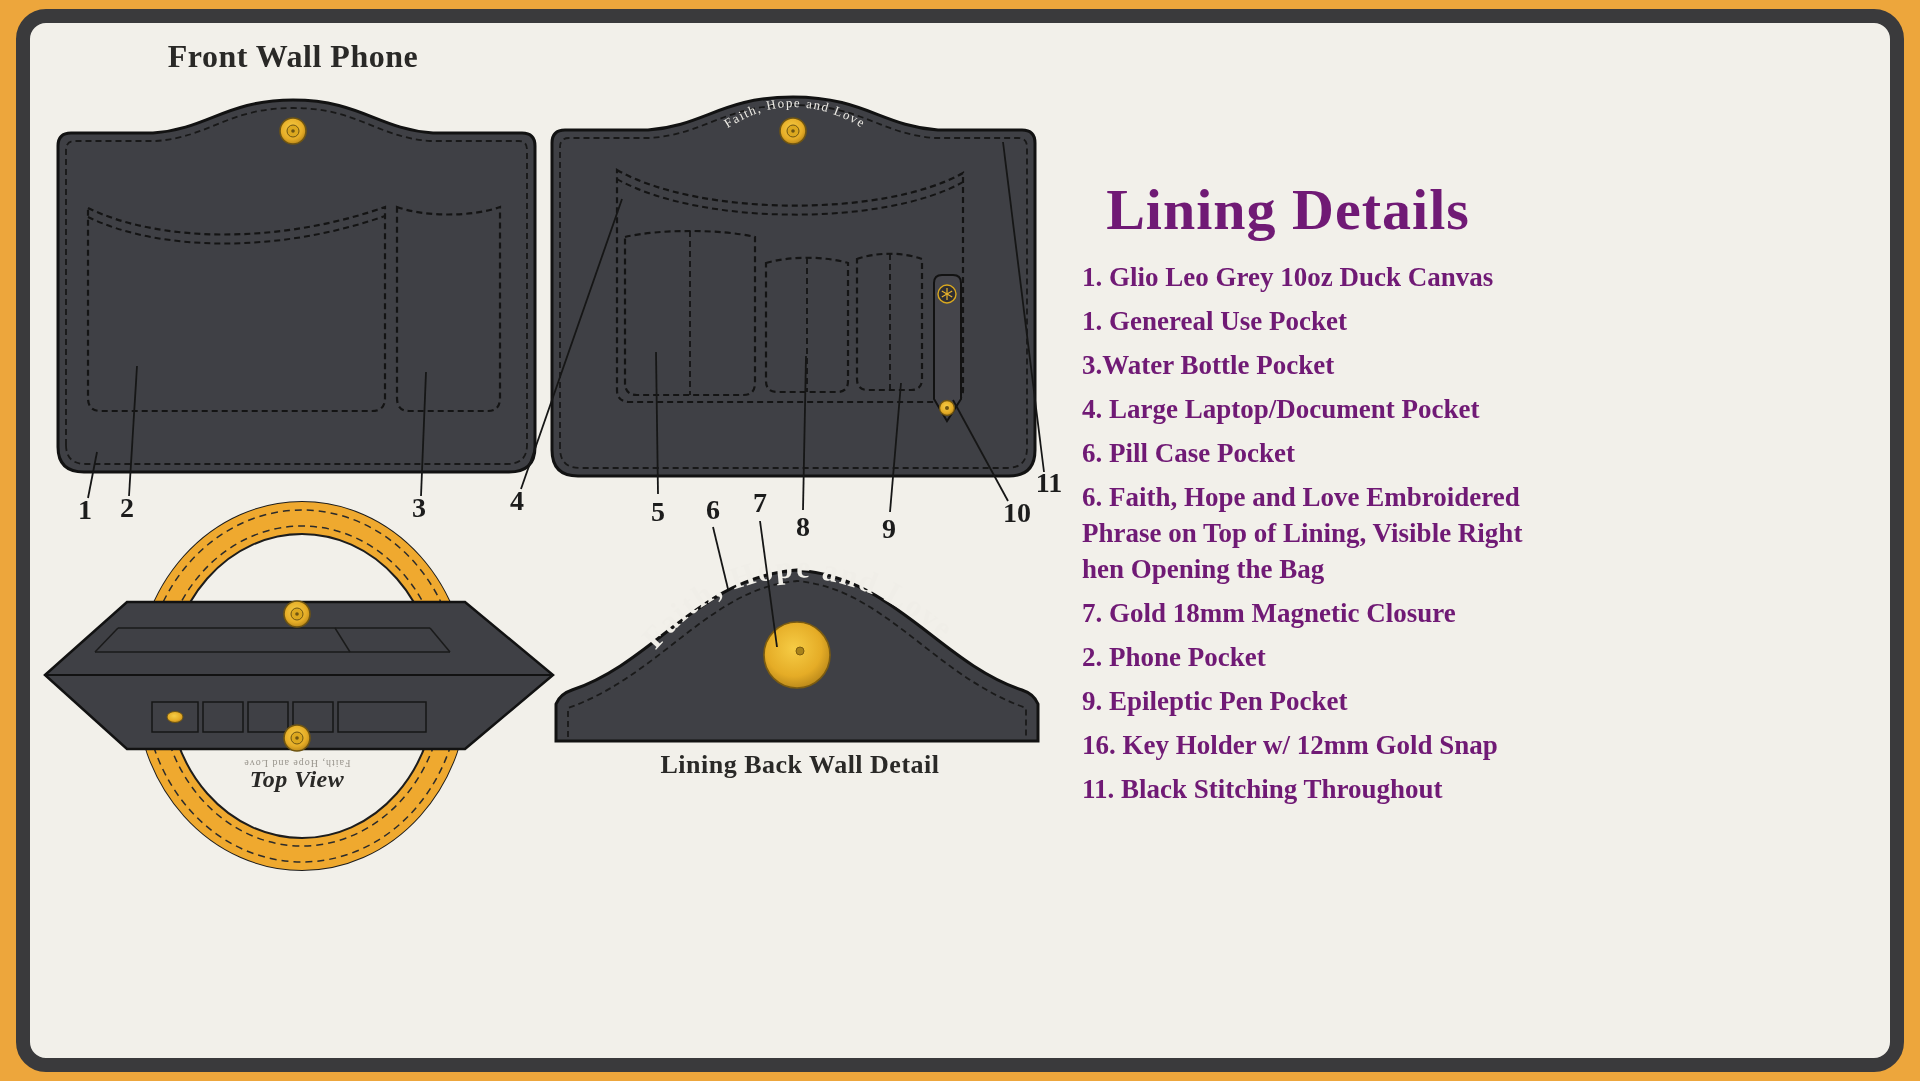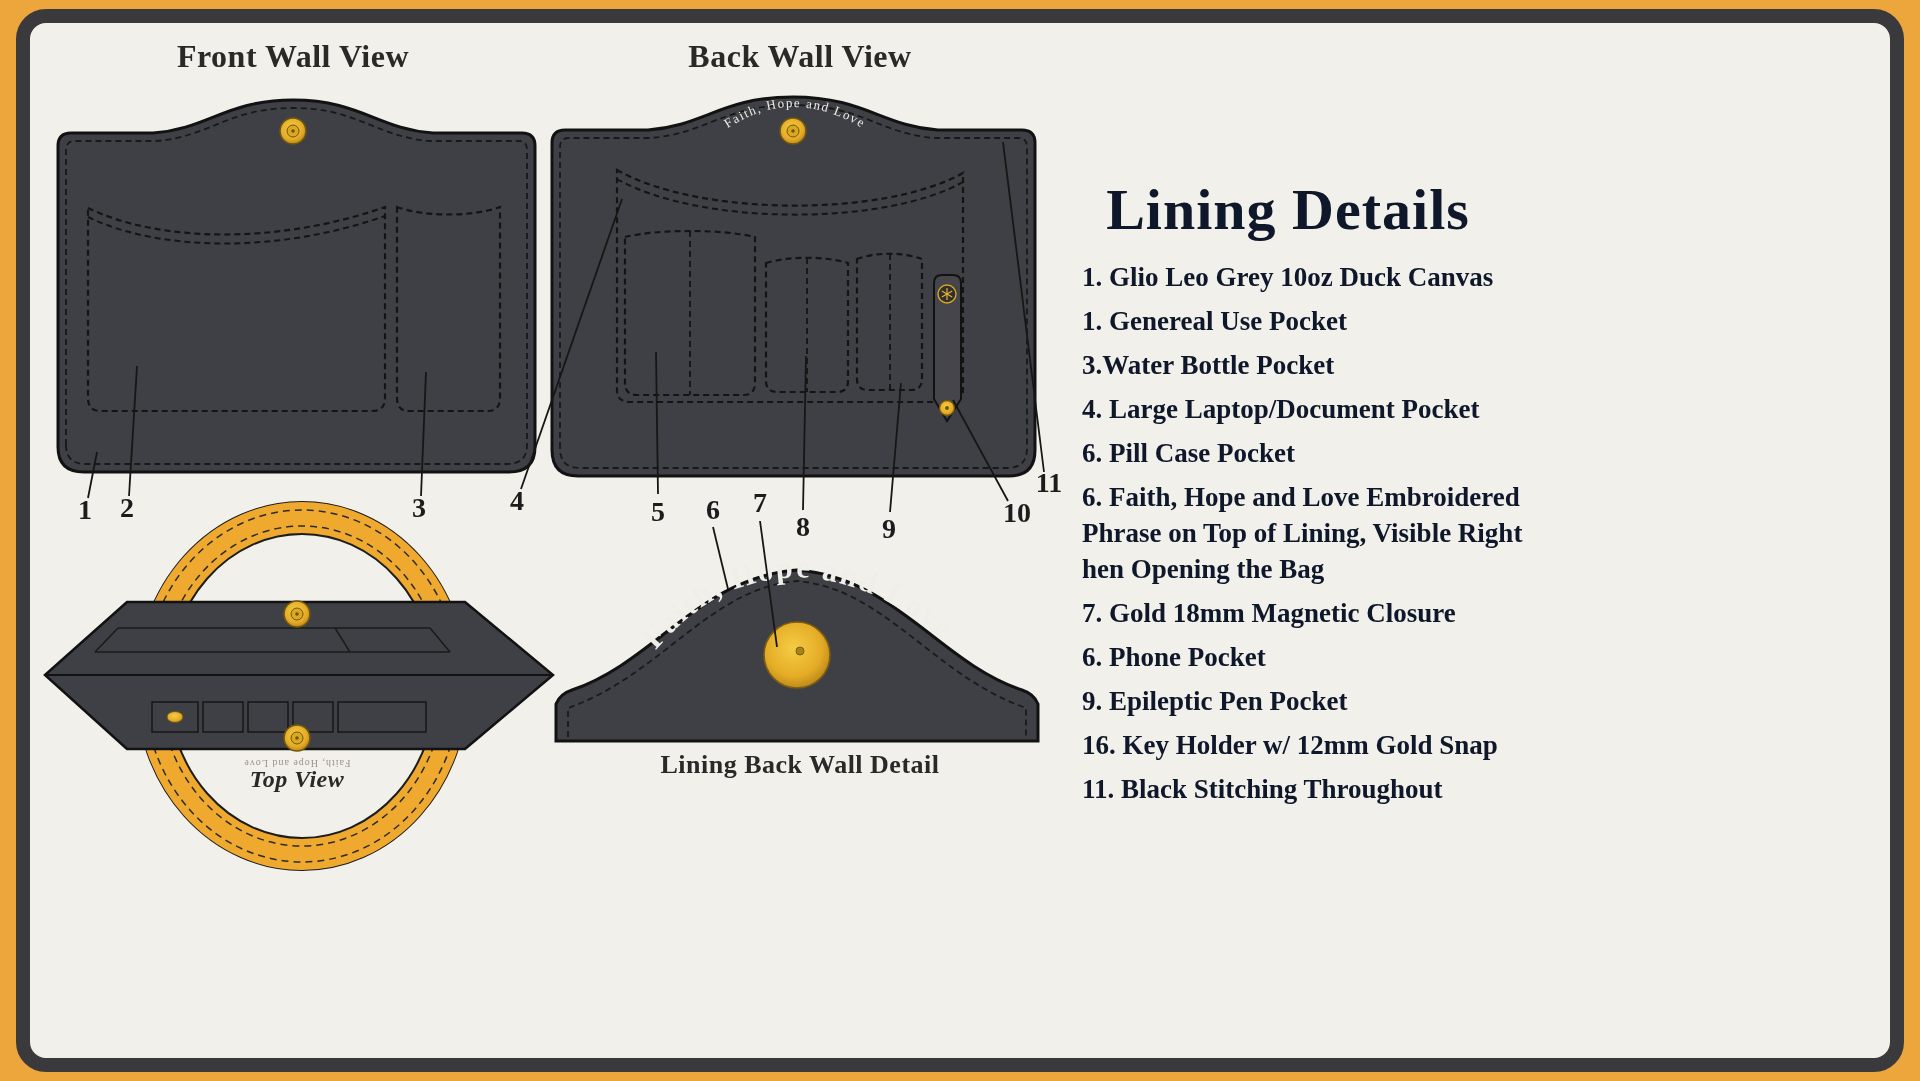--- a/index.html
+++ b/index.html
@@ -7,21 +7,21 @@
   body{background:#EDA63C;font-family:"Liberation Serif","DejaVu Serif",serif;}
   .screen{position:relative;width:1920px;height:1081px;background:#EDA63C;}
   .panel{position:absolute;left:16px;right:16px;top:9px;bottom:9px;background:#F2F0EA;
          border:14px solid #3A3A3C;border-radius:30px;}
   .stage{position:absolute;inset:0;z-index:1;}
   .vtitle{position:absolute;z-index:2;text-align:center;font-weight:700;color:#2A2927;letter-spacing:.5px;}
   #front-title{left:128px;top:38px;width:330px;font-size:32px;}
   #back-title{left:635px;top:38px;width:330px;font-size:32px;}
   #top-title{left:152px;top:766px;width:290px;font-size:24px;font-style:italic;}
   #detail-title{left:600px;top:750px;width:400px;font-size:26px;}
-  .details{position:absolute;z-index:2;left:1082px;top:176px;width:480px;color:#0f172a;}
+  .details{position:absolute;z-index:2;left:1082px;top:176px;width:480px;color:#701a75;}
   .details-title{width:412px;font-size:58px;font-weight:700;text-align:center;letter-spacing:1px;}
   .details-list{margin-top:16px;font-size:27px;font-weight:700;line-height:36px;}
   .detail-item{white-space:normal;margin-top:8px;}
   svg text{font-family:"Liberation Serif","DejaVu Serif",serif;}
 </style>
 </head>
 <body>
 
 <div class="screen">
   <div class="panel"></div>
@@ -149,34 +149,33 @@
       <text x="658" y="521">5</text>
       <text x="713" y="519">6</text>
       <text x="760" y="512">7</text>
       <text x="803" y="536">8</text>
       <text x="889" y="538">9</text>
       <text x="1017" y="522">10</text>
       <text x="1049" y="492">11</text>
     </g>
   </svg>
 
-  <div id="front-title" class="vtitle">Front Wall View</div>
-  <div id="back-title" class="vtitle">Back Wall View</div>
+  <div id="front-title" class="vtitle">Front Wall Phone</div>
   <div id="top-title" class="vtitle">Top View</div>
   <div id="detail-title" class="vtitle">Lining Back Wall Detail</div>
 
   <div class="details">
     <div class="details-title">Lining Details</div>
     <div class="details-list">
       <div class="detail-item">1. Glio Leo Grey 10oz Duck Canvas</div>
       <div class="detail-item">1. Genereal Use Pocket</div>
       <div class="detail-item">3.Water Bottle Pocket</div>
       <div class="detail-item">4. Large Laptop/Document Pocket</div>
       <div class="detail-item">6. Pill Case Pocket</div>
       <div class="detail-item">6. Faith, Hope and Love Embroidered Phrase on Top of Lining, Visible Right hen Opening the Bag</div>
       <div class="detail-item">7. Gold 18mm Magnetic Closure</div>
-      <div class="detail-item">6. Phone Pocket</div>
+      <div class="detail-item">2. Phone Pocket</div>
       <div class="detail-item">9. Epileptic Pen Pocket</div>
       <div class="detail-item">16. Key Holder w/ 12mm Gold Snap</div>
       <div class="detail-item">11. Black Stitching Throughout</div>
     </div>
   </div>
 </div>
 
 </body></html>

